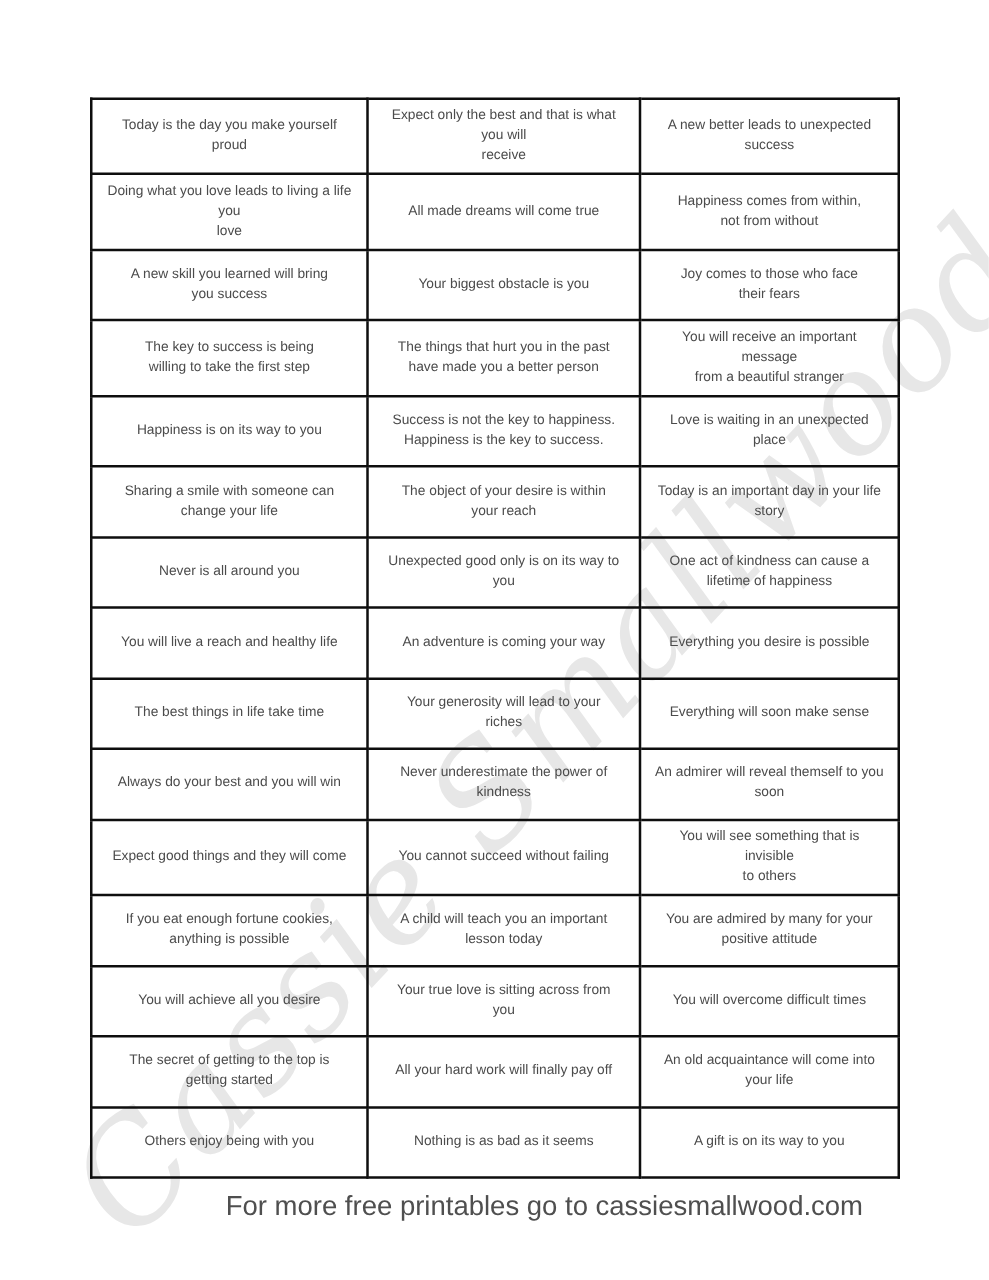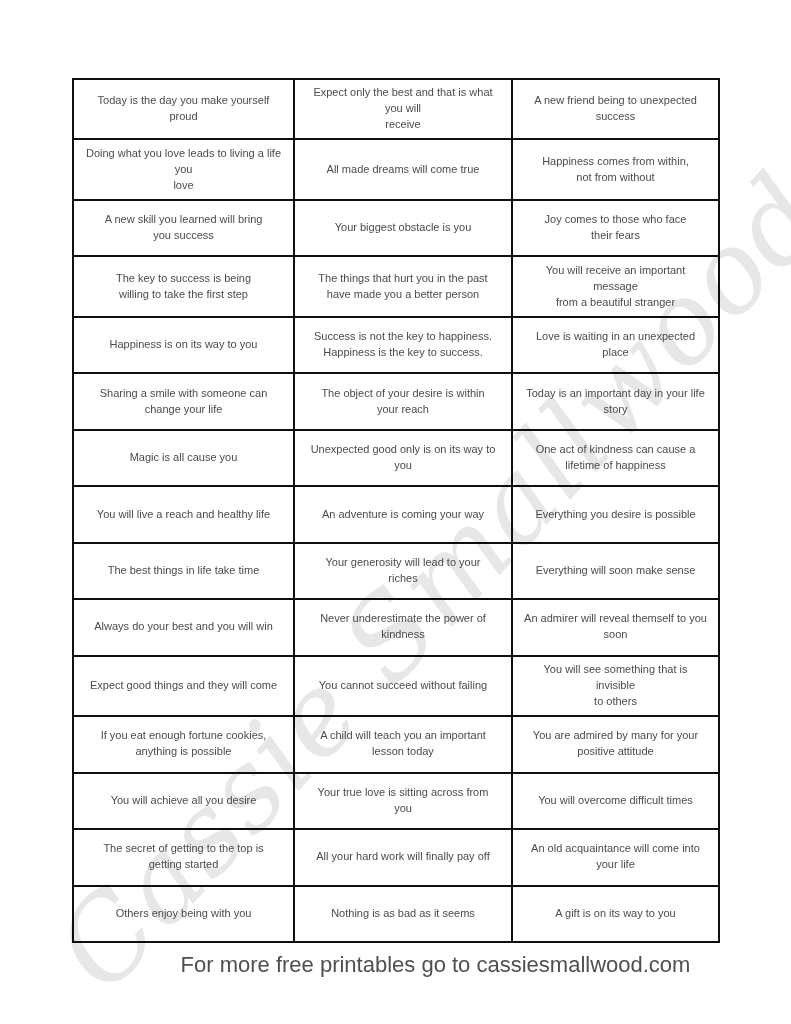--- a/index.html
+++ b/index.html
@@ -76,21 +76,21 @@
   <colgroup>
     <col style="width:221px">
     <col style="width:218px">
     <col style="width:207px">
   </colgroup>
   <tbody>
       <tr>
         <td>Today is the day you make yourself proud</td>
         <td>Expect only the best and that is what you will
 receive</td>
-        <td>A new friend being to unexpected
+        <td>A new better leads to unexpected
 success</td>
       </tr>
       <tr>
         <td>Doing what you love leads to living a life you
 love</td>
         <td>All made dreams will come true</td>
         <td>Happiness comes from within,
 not from without</td>
       </tr>
       <tr>
@@ -116,21 +116,21 @@
       </tr>
       <tr>
         <td>Sharing a smile with someone can
 change your life</td>
         <td>The object of your desire is within
 your reach</td>
         <td>Today is an important day in your life
 story</td>
       </tr>
       <tr>
-        <td>Magic is all cause you</td>
+        <td>Never is all around you</td>
         <td>Unexpected good only is on its way to
 you</td>
         <td>One act of kindness can cause a
 lifetime of happiness</td>
       </tr>
       <tr>
         <td>You will live a reach and healthy life</td>
         <td>An adventure is coming your way</td>
         <td>Everything you desire is possible</td>
       </tr>

